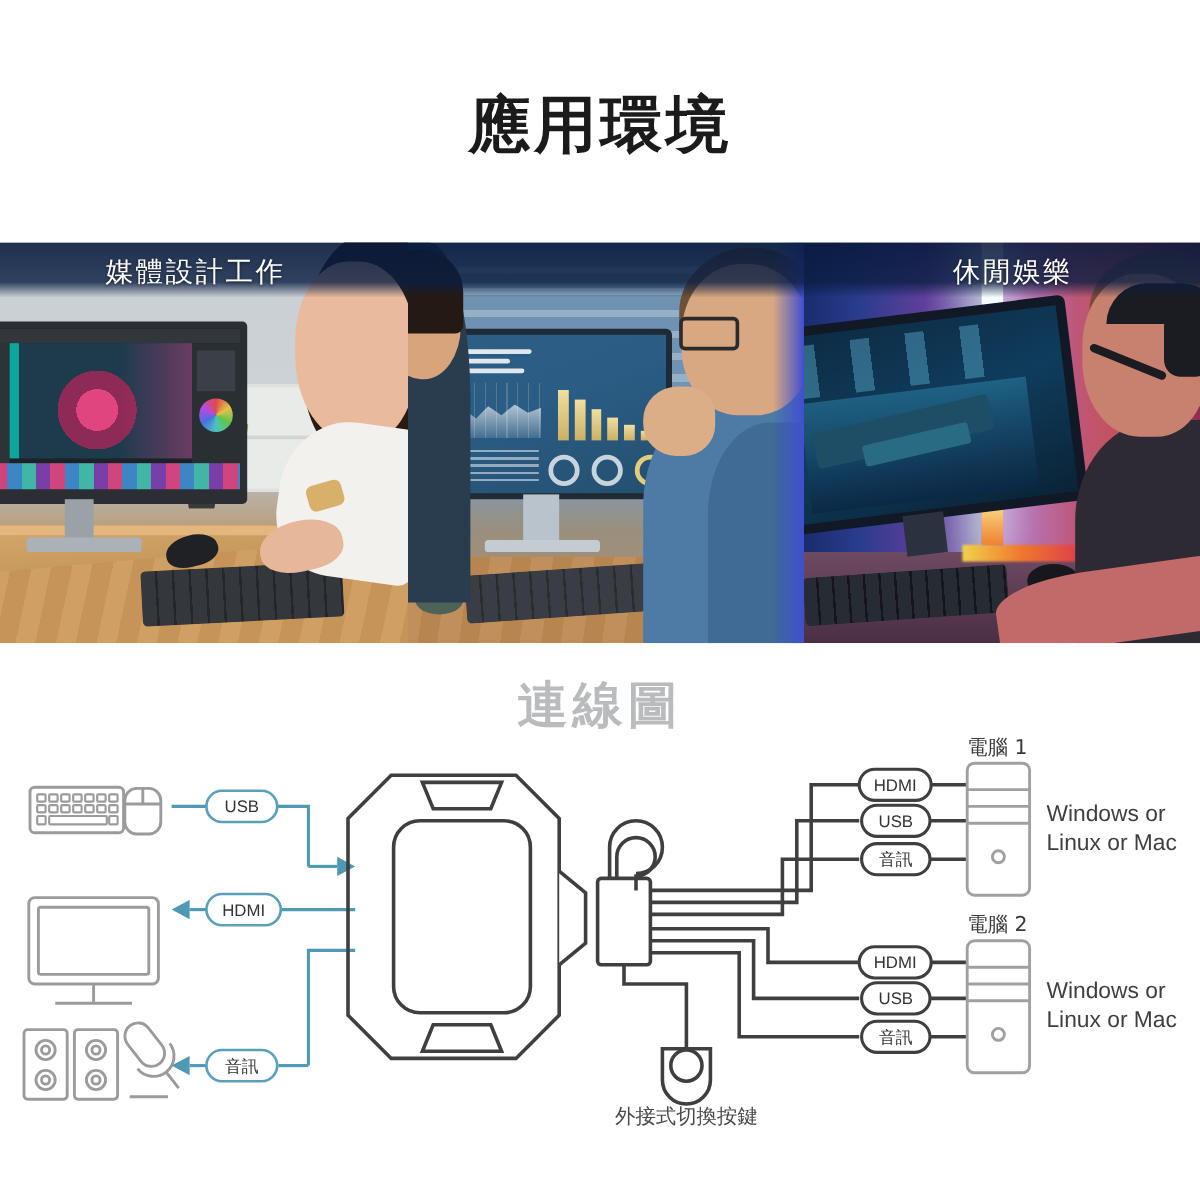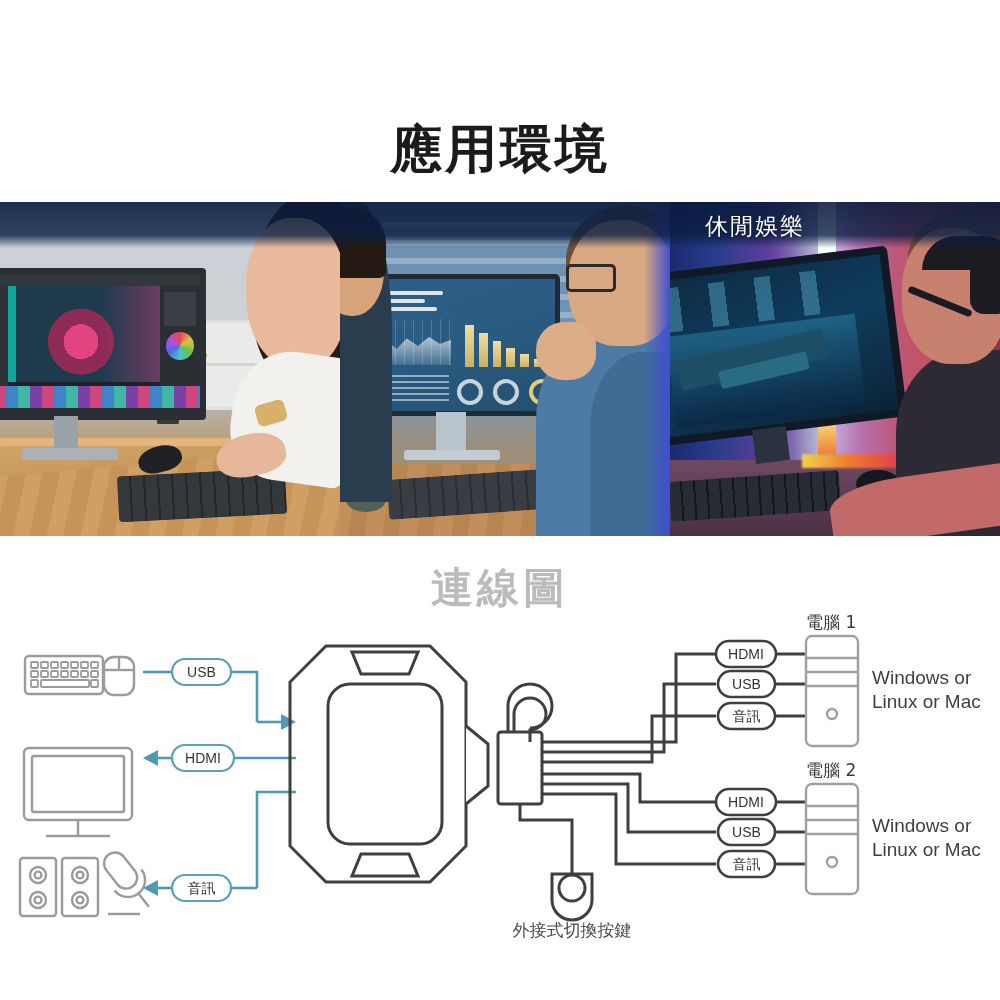--- a/index.html
+++ b/index.html
@@ -4,21 +4,21 @@
 <style>
   html,body{margin:0;padding:0;}
   body{
     width:1000px;height:1000px;overflow:hidden;background:#ffffff;
     font-family:"Liberation Sans","DejaVu Sans",sans-serif;
     -webkit-font-smoothing:antialiased;
   }
   .page{position:relative;width:1000px;height:1000px;}
 
   
-  .header{position:absolute;left:0;top:0;width:1000px;height:202px;background:#fff;margin-top:44px;}
+  .header{position:absolute;left:0;top:0;width:1000px;height:202px;background:#fff;}
   .hero-title{
     position:absolute;left:0;top:76px;width:1000px;text-align:center;
     font-size:52px;line-height:58px;font-weight:bold;color:#1b1b1b;
     letter-spacing:3px;
   }
   .hero-sub{
     position:absolute;left:0;top:152px;width:1000px;text-align:center;
     font-size:19px;line-height:24px;color:#4c4c4c;letter-spacing:1px;
   }
 
@@ -141,21 +141,21 @@
   .s3-hair{position:absolute;left:238px;top:8px;width:112px;height:92px;background:#7a4a3c;border-radius:52% 48% 20% 26%;}
   .s3-hset{position:absolute;left:252px;top:34px;width:96px;height:34px;background:#1b1b22;border-radius:40px 40px 0 0;}
   .s3-hcup{position:absolute;left:300px;top:56px;width:40px;height:56px;background:#1b1b22;border-radius:14px;}
   .s3-mic{position:absolute;left:236px;top:96px;width:68px;height:7px;background:#1b1b22;border-radius:4px;transform:rotate(22deg);}
 
   .band-overlay{position:absolute;left:0;top:0;width:100%;height:46px;
     background:linear-gradient(180deg,rgba(8,26,60,.88) 0%,rgba(10,30,66,.80) 72%,rgba(12,34,70,0) 100%);}
   .band-label{position:absolute;top:9px;width:100%;text-align:center;color:#ffffff;
     font-size:23px;line-height:30px;letter-spacing:2px;text-shadow:0 1px 3px rgba(0,0,0,.55);}
   .p1 .band-label{text-align:center;padding-right:14px;box-sizing:border-box;}
-  .p3 .band-label{text-align:left;padding-left:35px;box-sizing:border-box;}
+  .p3 .band-label{text-align:center;padding-left:18px;box-sizing:border-box;}
 
   
   .diagram{position:absolute;left:0;top:536px;width:1000px;height:464px;background:#fff;}
   .diagram-title{position:absolute;left:0;top:28px;width:1000px;text-align:center;
     font-size:42px;line-height:48px;font-weight:bold;color:#b9bbbd;letter-spacing:4px;}
   .svgwrap{position:absolute;left:0;top:0;width:1000px;height:464px;}
   .svgwrap svg{display:block;}
   .pill-text{font-family:"Liberation Sans","DejaVu Sans",sans-serif;font-size:14px;fill:#333333;}
   .pill-text-cjk{font-family:"DejaVu Sans","Liberation Sans",sans-serif;font-size:14px;fill:#333333;}
   .pc-title{font-family:"DejaVu Sans","Liberation Sans",sans-serif;font-size:17px;fill:#3a3a3a;}
@@ -198,20 +198,21 @@
         <div class="s1-base"></div>
         <div class="s1-mouse"></div>
         <div class="s1-kbd"></div>
         <div class="s1-hair"></div>
         <div class="s1-face"></div>
         <div class="s1-arm"></div>
         <div class="s1-watch"></div>
         <div class="s1-hand"></div>
       </div>
       <div class="band-overlay"></div>
+      <div class="band-label">媒體設計工作</div>
     </div>
 
     <div class="panel p2">
       <div class="scene">
         <div class="s2-bg"></div>
         <div class="s2-blinds"></div>
         <div class="s2-desk"></div>
         <div class="s2-mon-body"></div>
         <div class="s2-screen">
           <div class="s2-line" style="left:6px;top:12px;width:84px;"></div>

